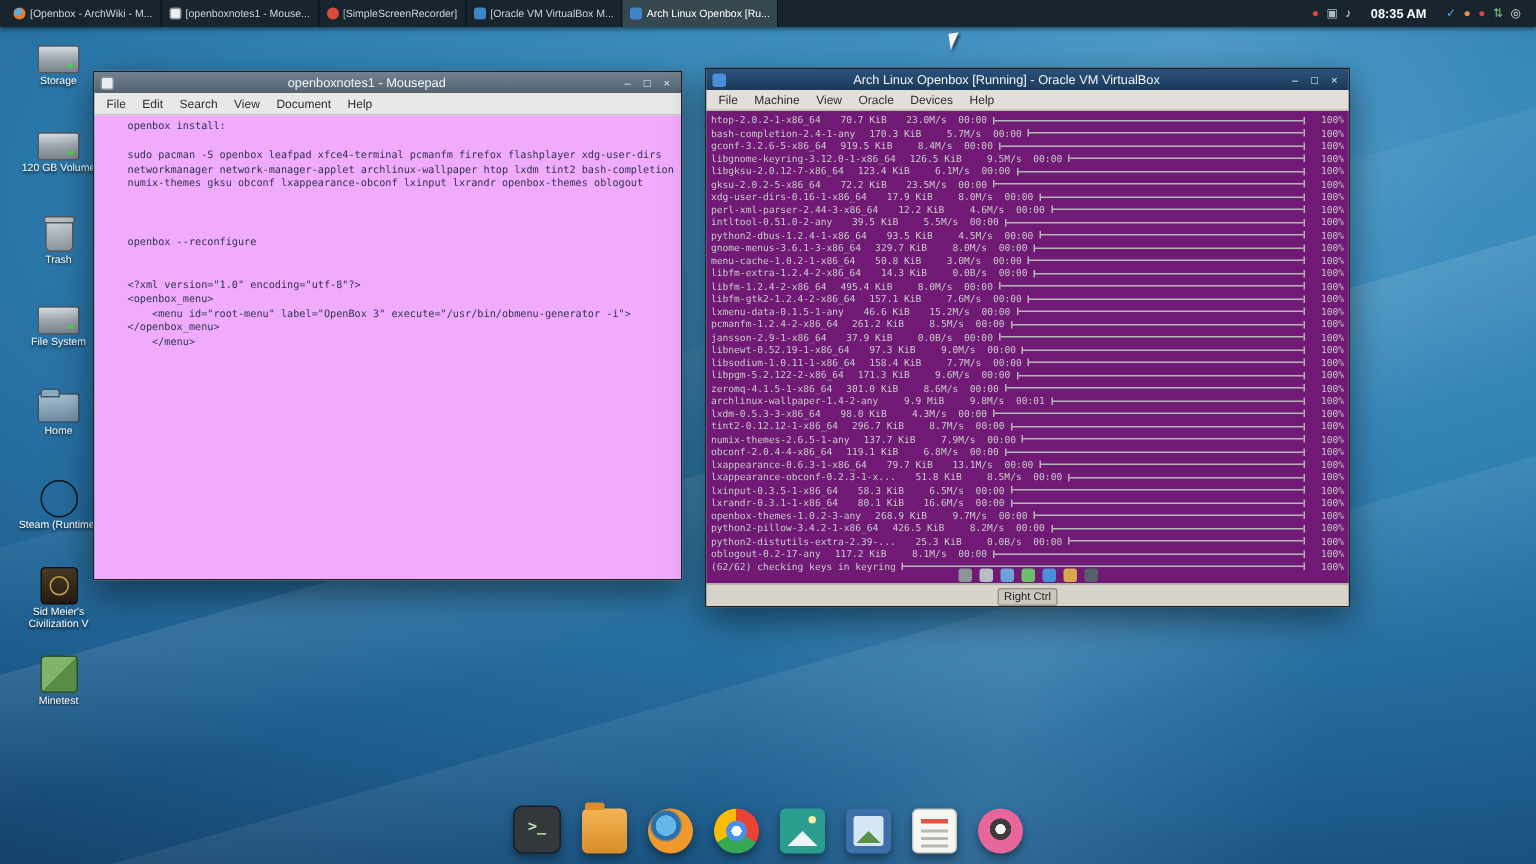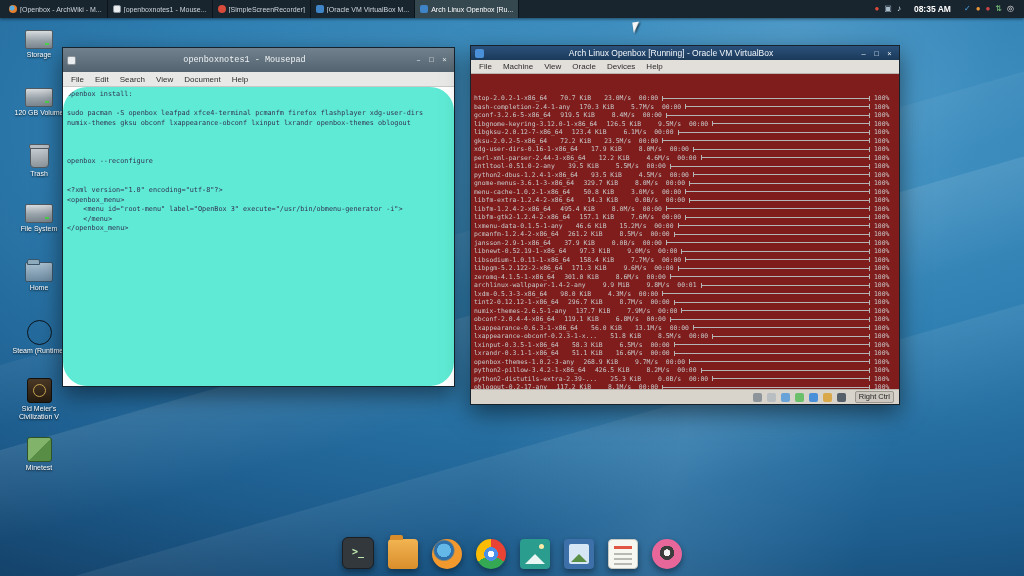--- a/index.html
+++ b/index.html
@@ -62,44 +62,44 @@
   .titlebar{display:flex;align-items:center;padding:0 4px;gap:4px;}
   .title{flex:1;text-align:center;white-space:nowrap;overflow:hidden;font-size:8.5px;}
   .winicon{width:9px;height:9px;flex:0 0 auto;border-radius:2px;}
   .controls{display:flex;gap:2px;}
   .ctrl{width:11px;height:11px;display:flex;align-items:center;justify-content:center;
     font-size:7.5px;color:#e8eef2;border-radius:2px;}
   .menubar{display:flex;align-items:center;gap:1px;padding:0 3px;font-size:8px;color:#2d2d2d;}
   .menu-item{padding:1px 5px;}
   
   .mousepad{left:62px;top:47px;width:391px;height:338px;background:#fff;}
-  .mousepad .titlebar{height:24px;background:linear-gradient(#71818d,#53636f);color:#f0f4f6;font-family:Liberation Mono, monospace;}
+  .mousepad .titlebar{height:14px;background:linear-gradient(#71818d,#53636f);color:#f0f4f6;}
   .mousepad .winicon{background:#e9edf0;border:1px solid #8a949a;box-sizing:border-box;}
   .mousepad .menubar{height:14px;background:#e8e8e6;border-bottom:1px solid #c8c8c5;}
-  .editor{flex:1;background:#5eead4;overflow:hidden;padding:3px 4px;cursor:text;border-radius:24px;}
+  .editor{flex:1;background:#f0abfc;overflow:hidden;padding:3px 22px;cursor:text;}
   .eline{font-family:"DejaVu Sans Mono",monospace;font-size:6.8px;line-height:9.6px;
     min-height:9.6px;color:#333354;white-space:pre;}
   
   .vboxwin{left:470px;top:45px;width:428px;height:358px;background:#d8d4cc;}
   .vboxwin .titlebar{height:14px;background:linear-gradient(#2b517b,#1b3a5a);color:#f2f6fa;}
   .vboxwin .winicon{background:#4a90d9;border-radius:2px;}
   .vboxwin .menubar{height:13px;background:#e2deda;border-bottom:1px solid #b9b5ae;}
-  .term{flex:1;background:#7f1d1d;overflow:hidden;padding:20px 3px;cursor:text;}
+  .term{flex:1;background:#701a75;overflow:hidden;padding:2px 3px;cursor:text;}
   .trow{display:flex;align-items:center;font-family:"DejaVu Sans Mono",monospace;
     font-size:6.4px;line-height:8.5px;height:8.5px;color:#c9c9c9;}
   .tn{white-space:pre;overflow:hidden;}
   .ts{width:44px;text-align:right;flex:0 0 auto;}
   .trt{width:40px;text-align:right;flex:0 0 auto;}
   .tt{width:27px;text-align:right;flex:0 0 auto;}
   .pbar{flex:1;height:5px;margin:0 4px;border-left:1px solid #b5b5b5;border-right:1px solid #b5b5b5;
     display:flex;align-items:center;min-width:20px;}
   .pfill{height:1px;background:#b5b5b5;}
-  .tp{width:22px;text-align:left;flex:0 0 auto;}
+  .tp{width:22px;text-align:right;flex:0 0 auto;}
   .statusbar{height:14px;background:#d8d4cc;border-top:1px solid #b9b5ae;
-    display:flex;align-items:center;justify-content:flex-end;gap:4px;padding:0 5px;}
+    display:flex;align-items:center;justify-content:flex-end;gap:4px;padding:0 5px;flex-direction:column;}
   .sico{width:9px;height:9px;border-radius:2px;background:#9aa2a8;}
   .hdd-status-icon{background:#8d959b;}
   .optical-status-icon{background:#b8bec2;}
   .audio-status-icon{background:#6aa3d8;}
   .network-status-icon{background:#6cc06c;}
   .usb-status-icon{background:#4a90d9;}
   .shared-folders-status-icon{background:#d9a84a;}
   .display-status-icon{background:#55606a;}
   .rctrl{font-size:7.5px;color:#222;background:#ccc8c0;border:1px solid #9a968e;
     border-radius:2px;padding:0 3px;line-height:10px;}
@@ -238,32 +238,33 @@
         <div class="menu-item">Edit</div>
         <div class="menu-item">Search</div>
         <div class="menu-item">View</div>
         <div class="menu-item">Document</div>
         <div class="menu-item">Help</div>
       </div>
     <div class="editor" id="editor">
         <div class="eline">openbox install:</div>
         <div class="eline"></div>
         <div class="eline">sudo pacman -S openbox leafpad xfce4-terminal pcmanfm firefox flashplayer xdg-user-dirs</div>
+        <div class="eline">networkmanager network-manager-applet archlinux-wallpaper htop lxdm tint2 bash-completion</div>
         <div class="eline">numix-themes gksu obconf lxappearance-obconf lxinput lxrandr openbox-themes oblogout</div>
         <div class="eline"></div>
         <div class="eline"></div>
         <div class="eline"></div>
         <div class="eline">openbox --reconfigure</div>
         <div class="eline"></div>
         <div class="eline"></div>
         <div class="eline">&lt;?xml version="1.0" encoding="utf-8"?&gt;</div>
         <div class="eline">&lt;openbox_menu&gt;</div>
         <div class="eline">    &lt;menu id="root-menu" label="OpenBox 3" execute="/usr/bin/obmenu-generator -i"&gt;</div>
+        <div class="eline">&lt;/openbox_menu&gt;</div>
         <div class="eline">    &lt;/menu&gt;</div>
-        <div class="eline">&lt;/openbox_menu&gt;</div>
       </div>
   </section>
 
   <section class="window vboxwin">
     <div class="titlebar">
       <span class="winicon"></span>
       <span class="title">Arch Linux Openbox [Running] - Oracle VM VirtualBox</span>
       <span class="controls">
           <div class="ctrl">–</div>
           <div class="ctrl">□</div>
@@ -544,21 +545,21 @@
           <div class="ts">119.1 KiB</div>
           <div class="trt">6.8M/s</div>
           <div class="tt">00:00</div>
           <div class="pbar">
             <div class="pfill" style="width: 100%;"></div>
           </div>
           <div class="tp">100%</div>
         </div>
         <div class="trow">
           <div class="tn">lxappearance-0.6.3-1-x86_64</div>
-          <div class="ts">56.0 KiB</div>
+          <div class="ts">79.7 KiB</div>
           <div class="trt">13.1M/s</div>
           <div class="tt">00:00</div>
           <div class="pbar">
             <div class="pfill" style="width: 100%;"></div>
           </div>
           <div class="tp">100%</div>
         </div>
         <div class="trow">
           <div class="tn">lxappearance-obconf-0.2.3-1-x...</div>
           <div class="ts">51.8 KiB</div>
@@ -574,21 +575,21 @@
           <div class="ts">58.3 KiB</div>
           <div class="trt">6.5M/s</div>
           <div class="tt">00:00</div>
           <div class="pbar">
             <div class="pfill" style="width: 100%;"></div>
           </div>
           <div class="tp">100%</div>
         </div>
         <div class="trow">
           <div class="tn">lxrandr-0.3.1-1-x86_64</div>
-          <div class="ts">51.1 KiB</div>
+          <div class="ts">80.1 KiB</div>
           <div class="trt">16.6M/s</div>
           <div class="tt">00:00</div>
           <div class="pbar">
             <div class="pfill" style="width: 100%;"></div>
           </div>
           <div class="tp">100%</div>
         </div>
         <div class="trow">
           <div class="tn">openbox-themes-1.0.2-3-any</div>
           <div class="ts">268.9 KiB</div>

